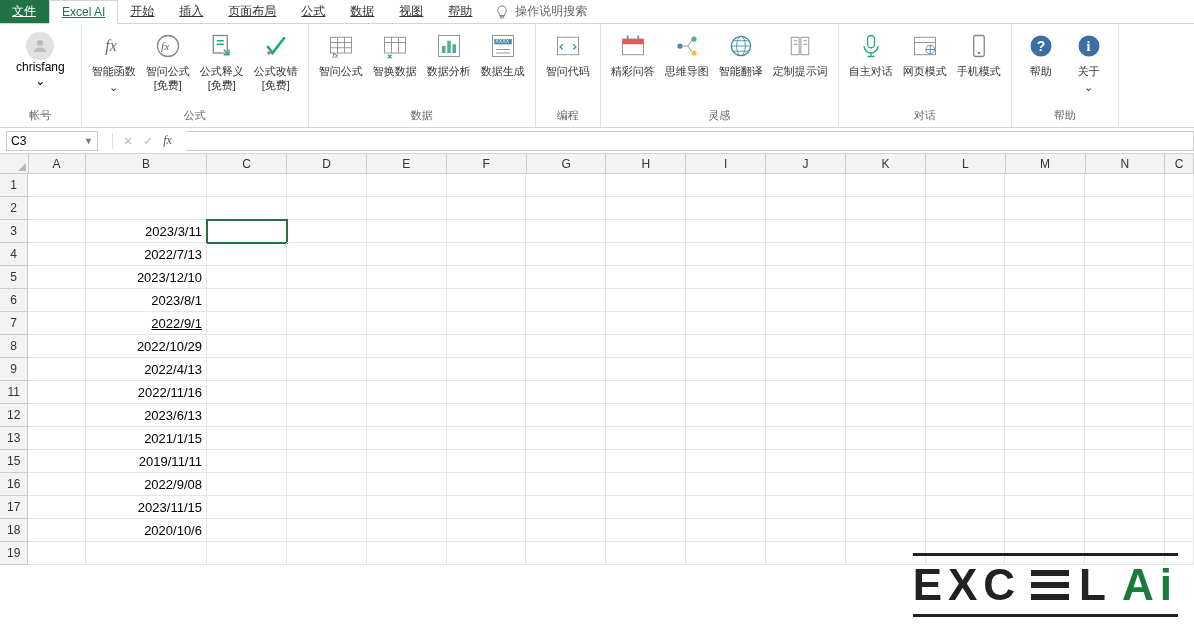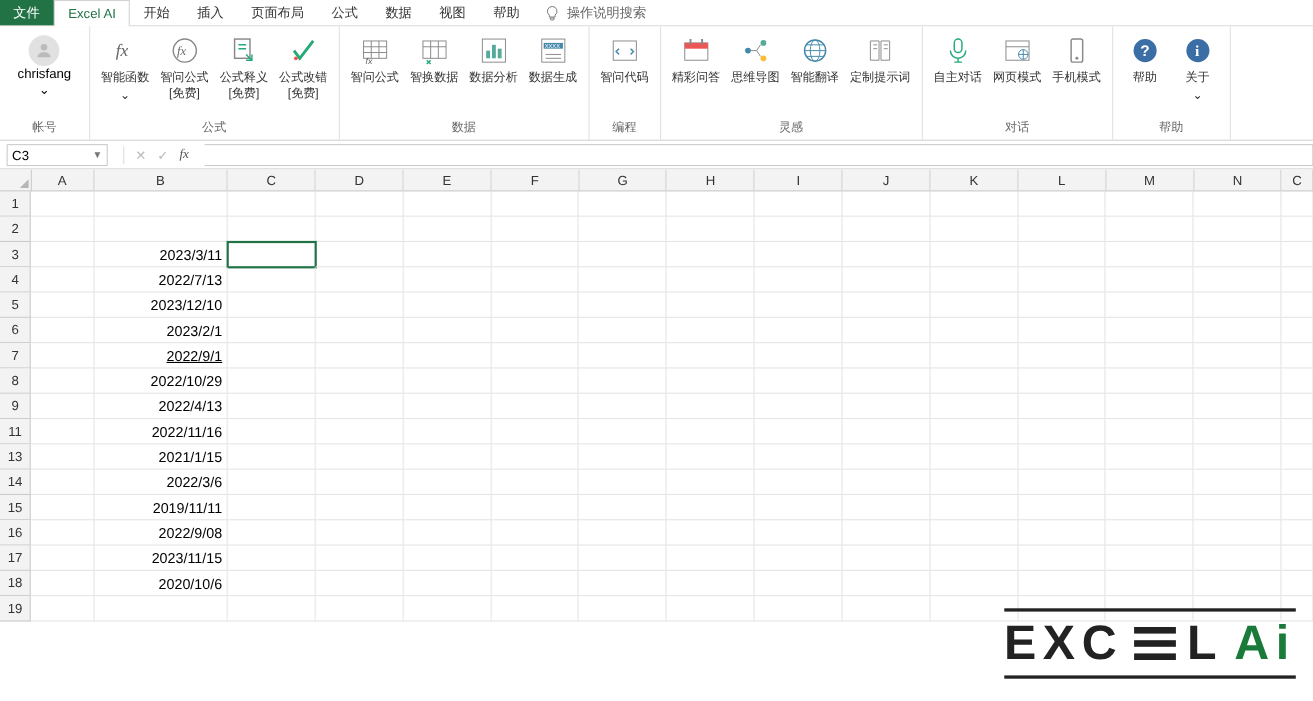--- a/index.html
+++ b/index.html
@@ -1,20 +1,20 @@
 <!DOCTYPE html>
 <html><head>
 <meta charset="utf-8">
 <style>
 * { margin: 0; padding: 0; box-sizing: border-box; }
 body { font-family: "Microsoft YaHei", "Segoe UI", Arial, sans-serif; font-size: 12px; background: #fff; overflow: hidden; width: 1194px; height: 637px; position: relative; }
 
 
 .tab-bar { display: flex; align-items: stretch; height: 24px; background: #fff; border-bottom: 1px solid #d4d4d4; }
-.tab { padding: 4px 12px; font-size: 12px; color: #333; cursor: pointer; display: flex; align-items: center; border-right: 1px solid transparent; }
+.tab { padding: 4px 12px; font-size: 12px; color: #333; cursor: pointer; display: flex; align-items: center; border-right: 1px solid transparent; text-decoration: underline; }
 .tab.file { background: #217346; color: #fff; }
 .tab.active { background: #fff; border: 1px solid #d4d4d4; border-bottom: 1px solid #fff; margin-bottom: -1px; color: #217346; }
 .tell-me { display: flex; align-items: center; gap: 6px; padding: 0 10px; color: #666; }
 .bulb-icon svg { width: 14px; height: 14px; }
 
 
 .ribbon { display: flex; height: 104px; border-bottom: 1px solid #d4d4d4; background: #f3f3f3; background: #fff; }
 .ribbon-group { display: flex; flex-direction: column; border-right: 1px solid #e1e1e1; padding: 2px 6px 0 6px; }
 .ribbon-group-items { display: flex; flex: 1; align-items: flex-start; gap: 2px; }
 .ribbon-group-label { text-align: center; font-size: 11px; color: #666; padding: 2px 0 4px 0; }
@@ -435,21 +435,21 @@
         <div class="cell" style="width: 84px;"></div>
         <div class="cell" style="width: 84px;"></div>
         <div class="cell" style="width: 84px;"></div>
         <div class="cell" style="width: 84px;"></div>
         <div class="cell" style="width: 84px;"></div>
         <div class="cell" style="width: 30px;"></div>
       </div>
       <div class="row">
         <div class="row-h">6</div>
         <div class="cell" style="width: 60px;"></div>
-        <div class="cell" style="width: 128px;">2023/2/1</div>
+        <div class="cell" style="width: 128px;">2023/8/1</div>
         <div class="cell" style="width: 84px;"></div>
         <div class="cell" style="width: 84px;"></div>
         <div class="cell" style="width: 84px;"></div>
         <div class="cell" style="width: 84px;"></div>
         <div class="cell" style="width: 84px;"></div>
         <div class="cell" style="width: 84px;"></div>
         <div class="cell" style="width: 84px;"></div>
         <div class="cell" style="width: 84px;"></div>
         <div class="cell" style="width: 84px;"></div>
         <div class="cell" style="width: 84px;"></div>
@@ -523,41 +523,41 @@
         <div class="cell" style="width: 84px;"></div>
         <div class="cell" style="width: 84px;"></div>
         <div class="cell" style="width: 84px;"></div>
         <div class="cell" style="width: 84px;"></div>
         <div class="cell" style="width: 84px;"></div>
         <div class="cell" style="width: 84px;"></div>
         <div class="cell" style="width: 84px;"></div>
         <div class="cell" style="width: 30px;"></div>
       </div>
       <div class="row">
+        <div class="row-h">12</div>
+        <div class="cell" style="width: 60px;"></div>
+        <div class="cell" style="width: 128px;">2023/6/13</div>
+        <div class="cell" style="width: 84px;"></div>
+        <div class="cell" style="width: 84px;"></div>
+        <div class="cell" style="width: 84px;"></div>
+        <div class="cell" style="width: 84px;"></div>
+        <div class="cell" style="width: 84px;"></div>
+        <div class="cell" style="width: 84px;"></div>
+        <div class="cell" style="width: 84px;"></div>
+        <div class="cell" style="width: 84px;"></div>
+        <div class="cell" style="width: 84px;"></div>
+        <div class="cell" style="width: 84px;"></div>
+        <div class="cell" style="width: 84px;"></div>
+        <div class="cell" style="width: 84px;"></div>
+        <div class="cell" style="width: 30px;"></div>
+      </div>
+      <div class="row">
         <div class="row-h">13</div>
         <div class="cell" style="width: 60px;"></div>
         <div class="cell" style="width: 128px;">2021/1/15</div>
-        <div class="cell" style="width: 84px;"></div>
-        <div class="cell" style="width: 84px;"></div>
-        <div class="cell" style="width: 84px;"></div>
-        <div class="cell" style="width: 84px;"></div>
-        <div class="cell" style="width: 84px;"></div>
-        <div class="cell" style="width: 84px;"></div>
-        <div class="cell" style="width: 84px;"></div>
-        <div class="cell" style="width: 84px;"></div>
-        <div class="cell" style="width: 84px;"></div>
-        <div class="cell" style="width: 84px;"></div>
-        <div class="cell" style="width: 84px;"></div>
-        <div class="cell" style="width: 84px;"></div>
-        <div class="cell" style="width: 30px;"></div>
-      </div>
-      <div class="row">
-        <div class="row-h">14</div>
-        <div class="cell" style="width: 60px;"></div>
-        <div class="cell" style="width: 128px;">2022/3/6</div>
         <div class="cell" style="width: 84px;"></div>
         <div class="cell" style="width: 84px;"></div>
         <div class="cell" style="width: 84px;"></div>
         <div class="cell" style="width: 84px;"></div>
         <div class="cell" style="width: 84px;"></div>
         <div class="cell" style="width: 84px;"></div>
         <div class="cell" style="width: 84px;"></div>
         <div class="cell" style="width: 84px;"></div>
         <div class="cell" style="width: 84px;"></div>
         <div class="cell" style="width: 84px;"></div>

